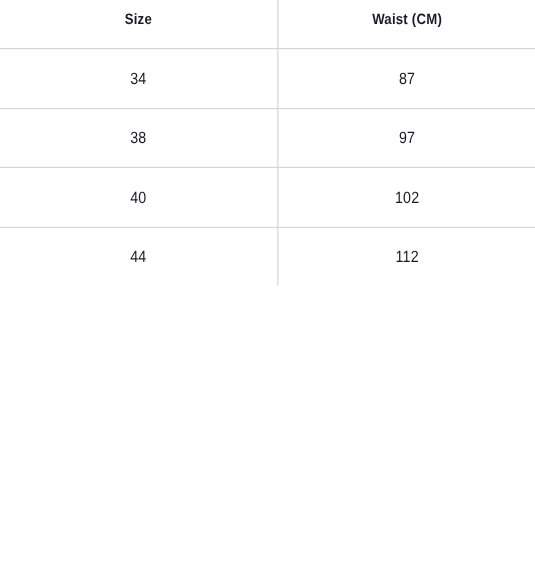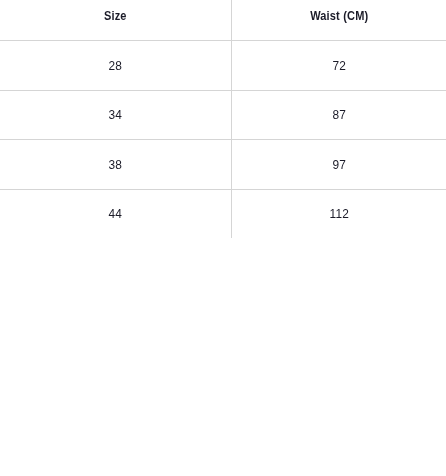--- a/index.html
+++ b/index.html
@@ -87,44 +87,44 @@
           <span class="cell-inner">Size</span>
         </th>
         <th>
           <span class="cell-inner">Waist (CM)</span>
         </th>
       </tr>
     </thead>
     <tbody>
       <tr>
         <td>
-            <span class="cell-inner">28</span>
-          </td>
-        <td>
-            <span class="cell-inner">72</span>
-          </td>
-      </tr>
-      <tr>
-        <td>
             <span class="cell-inner">34</span>
           </td>
         <td>
             <span class="cell-inner">87</span>
           </td>
       </tr>
       <tr>
         <td>
             <span class="cell-inner">38</span>
           </td>
         <td>
             <span class="cell-inner">97</span>
           </td>
       </tr>
       <tr>
         <td>
+            <span class="cell-inner">40</span>
+          </td>
+        <td>
+            <span class="cell-inner">102</span>
+          </td>
+      </tr>
+      <tr>
+        <td>
             <span class="cell-inner">44</span>
           </td>
         <td>
             <span class="cell-inner">112</span>
           </td>
       </tr>
     </tbody>
   </table>
 </div>
 

